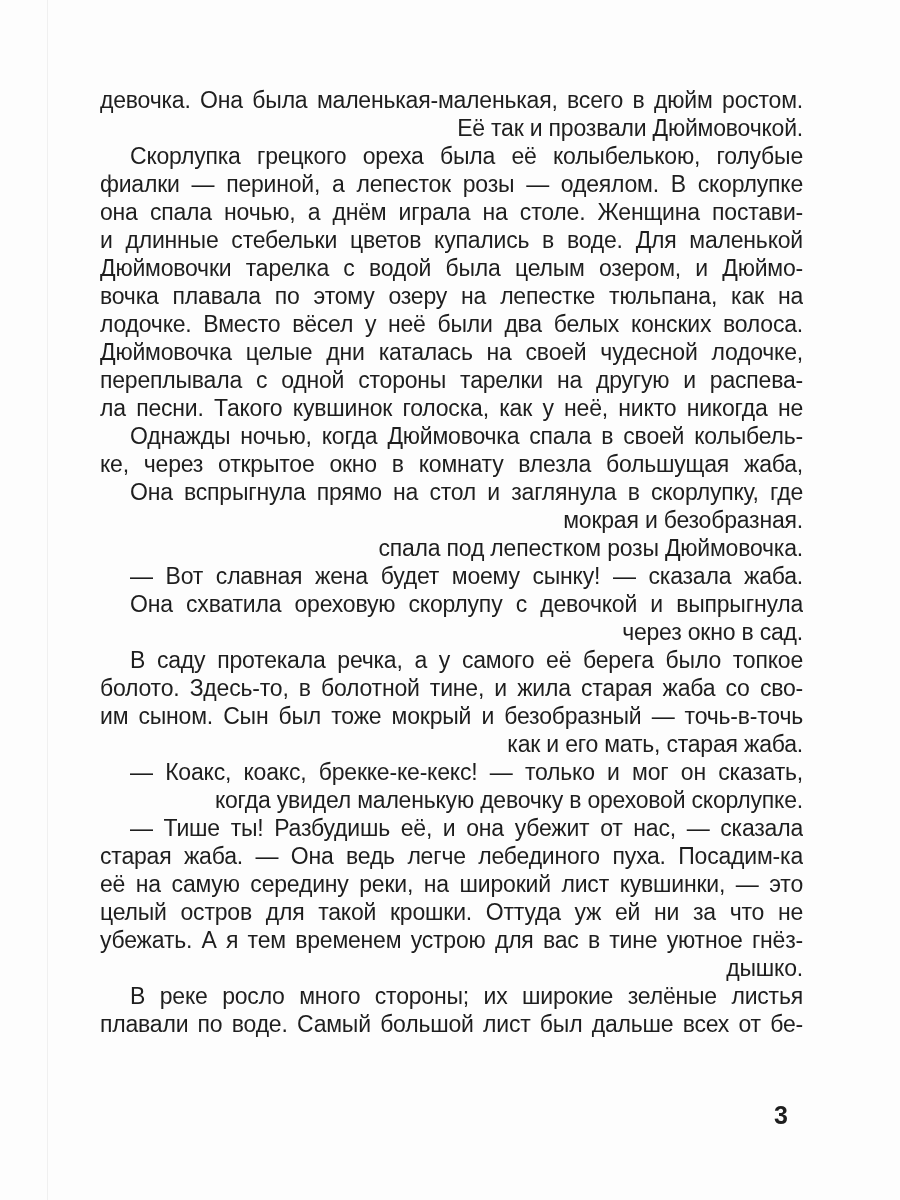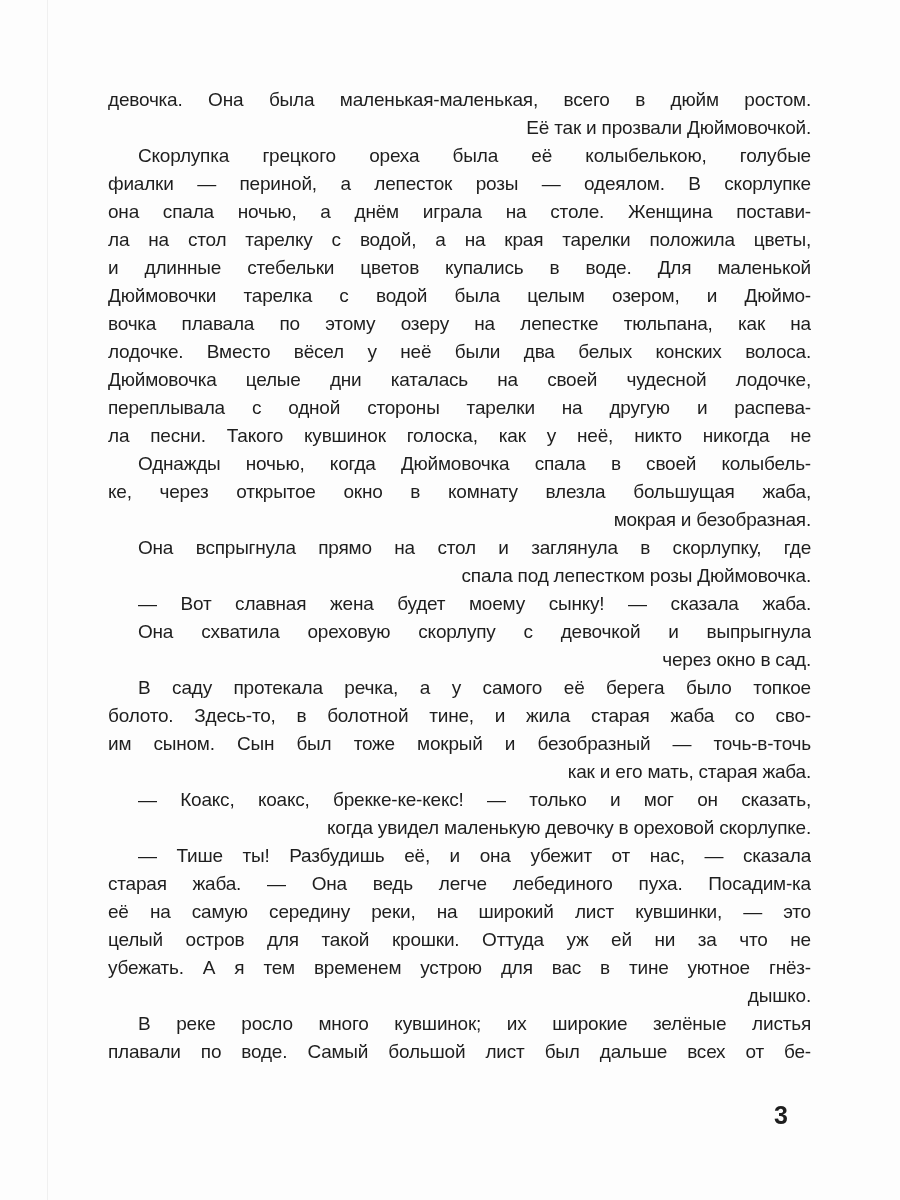--- a/index.html
+++ b/index.html
@@ -21,25 +21,25 @@
   .page-edge-line {
     position: absolute;
     left: 47px;
     top: 0;
     width: 1px;
     height: 1200px;
     background: #f0f0f0;
   }
   .text-block {
     position: absolute;
-    left: 108px;
+    left: 100px;
     top: 86px;
     width: 703px;
     color: var(--text-color, #1e1e1e);
-    font-size: 19px;
+    font-size: 23px;
     letter-spacing: -0.2px;
   }
   .line {
     height: 28px;
     line-height: 28px;
     overflow: hidden;
     text-align: right;
   }
   .line.just {
     text-align: justify;
@@ -64,45 +64,44 @@
 <body style="--paper-color: #fdfdfd; --text-color: #1e1e1e;">
 
 <div class="book-page">
   <div class="page-edge-line"></div>
   <div class="text-block">
       <div class="line just">девочка. Она была маленькая-маленькая, всего в дюйм ростом.</div>
       <div class="line">Её так и прозвали Дюймовочкой.</div>
       <div class="line indent just">Скорлупка грецкого ореха была её колыбелькою, голубые</div>
       <div class="line just">фиалки — периной, а лепесток розы — одеялом. В скорлупке</div>
       <div class="line just">она спала ночью, а днём играла на столе. Женщина постави-</div>
-      <div class="line just">ла на стол тарелку с водой, а на края тарелки положила цветы,</div>
       <div class="line just">и длинные стебельки цветов купались в воде. Для маленькой</div>
       <div class="line just">Дюймовочки тарелка с водой была целым озером, и Дюймо-</div>
       <div class="line just">вочка плавала по этому озеру на лепестке тюльпана, как на</div>
       <div class="line just">лодочке. Вместо вёсел у неё были два белых конских волоса.</div>
       <div class="line just">Дюймовочка целые дни каталась на своей чудесной лодочке,</div>
       <div class="line just">переплывала с одной стороны тарелки на другую и распева-</div>
       <div class="line just">ла песни. Такого кувшинок голоска, как у неё, никто никогда не</div>
       <div class="line indent just">Однажды ночью, когда Дюймовочка спала в своей колыбель-</div>
       <div class="line just">ке, через открытое окно в комнату влезла большущая жаба,</div>
+      <div class="line indent just">Она вспрыгнула прямо на стол и заглянула в скорлупку, где</div>
       <div class="line">мокрая и безобразная.</div>
-      <div class="line indent just">Она вспрыгнула прямо на стол и заглянула в скорлупку, где</div>
       <div class="line">спала под лепестком розы Дюймовочка.</div>
       <div class="line indent just">— Вот славная жена будет моему сынку! — сказала жаба.</div>
       <div class="line indent just">Она схватила ореховую скорлупу с девочкой и выпрыгнула</div>
       <div class="line">через окно в сад.</div>
       <div class="line indent just">В саду протекала речка, а у самого её берега было топкое</div>
       <div class="line just">болото. Здесь-то, в болотной тине, и жила старая жаба со сво-</div>
       <div class="line just">им сыном. Сын был тоже мокрый и безобразный — точь-в-точь</div>
       <div class="line">как и его мать, старая жаба.</div>
       <div class="line indent just">— Коакс, коакс, брекке-ке-кекс! — только и мог он сказать,</div>
       <div class="line">когда увидел маленькую девочку в ореховой скорлупке.</div>
       <div class="line indent just">— Тише ты! Разбудишь её, и она убежит от нас, — сказала</div>
       <div class="line just">старая жаба. — Она ведь легче лебединого пуха. Посадим-ка</div>
       <div class="line just">её на самую середину реки, на широкий лист кувшинки, — это</div>
       <div class="line just">целый остров для такой крошки. Оттуда уж ей ни за что не</div>
       <div class="line just">убежать. А я тем временем устрою для вас в тине уютное гнёз-</div>
       <div class="line">дышко.</div>
-      <div class="line indent just">В реке росло много кувшинок; их широкие зелёные листья</div>
+      <div class="line indent just">В реке росло много стороны; их широкие зелёные листья</div>
       <div class="line just">плавали по воде. Самый большой лист был дальше всех от бе-</div>
     </div>
   <div class="page-number">3</div>
 </div>
 
 </body></html>

